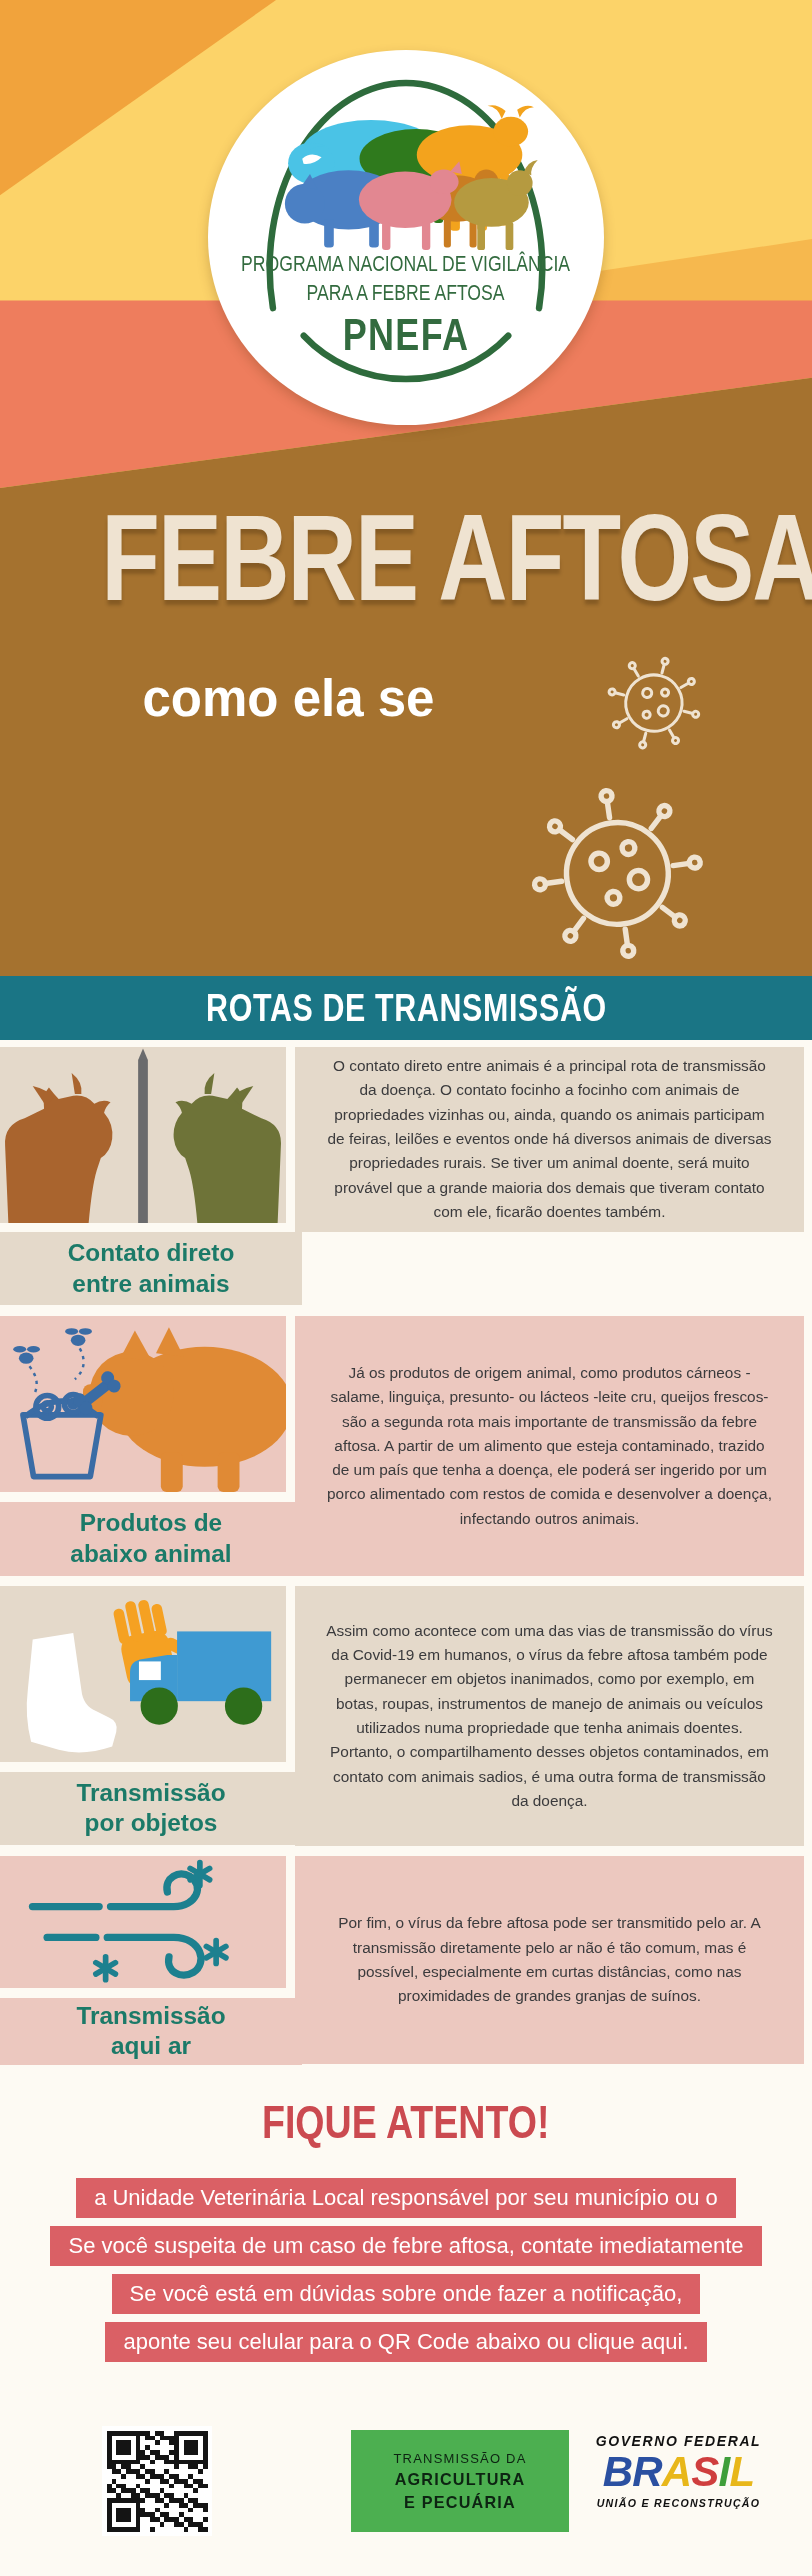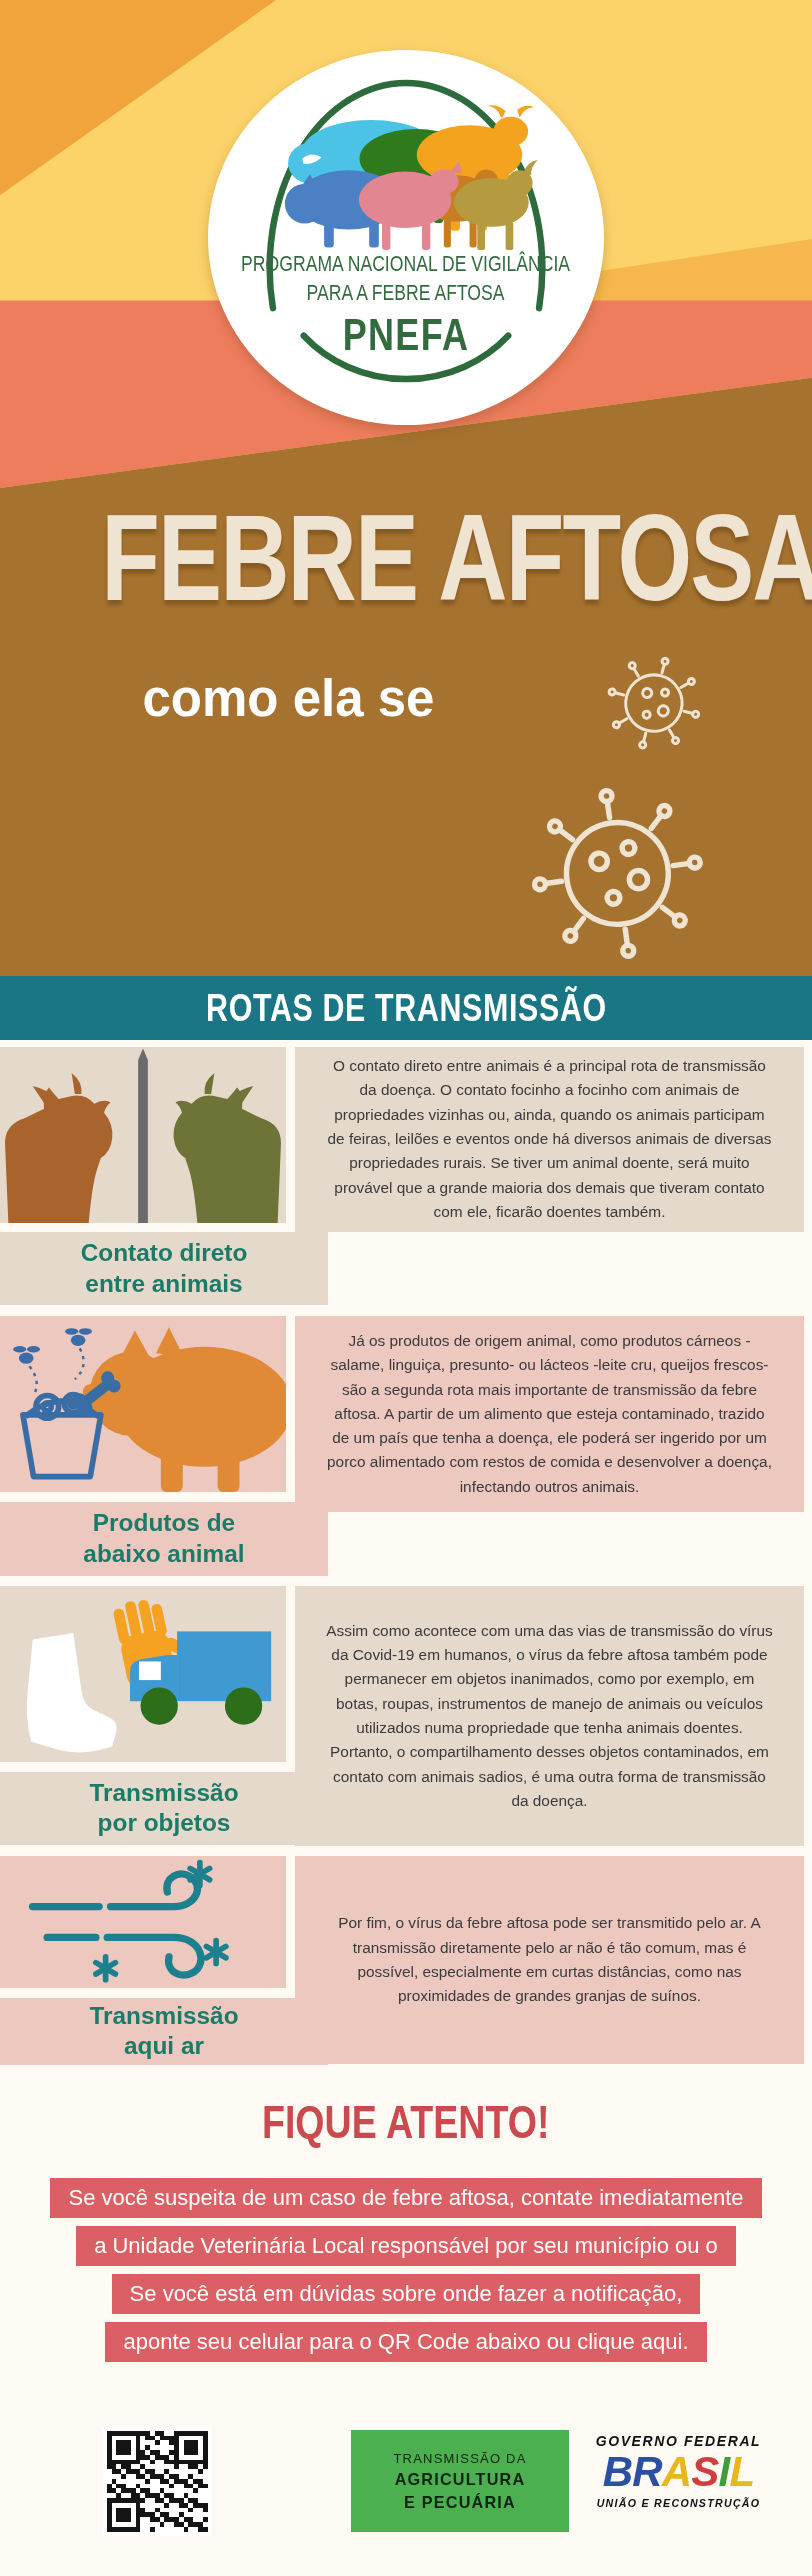--- a/index.html
+++ b/index.html
@@ -23,21 +23,21 @@
   .hero-sub{position:absolute;top:656px;left:45px;width:487px;text-align:center;font-size:51px;font-weight:bold;color:#ffffff;line-height:1.7;}
   .viruses{position:absolute;left:516px;top:638px;width:219px;height:333px;}
   
   .banner{position:absolute;top:976px;left:0;width:812px;height:64px;background:#1a7585;display:flex;align-items:center;justify-content:center;}
   .banner .t{color:#fff;font-size:38px;font-weight:bold;letter-spacing:0.8px;}
   
   .lower{position:absolute;top:1041px;left:0;width:812px;height:1535px;}
   .row{position:absolute;left:0;display:flex;gap:9px;}
   .leftcol{width:286px;display:flex;flex-direction:column;gap:9.7px;}
   .imgbox{width:286px;display:flex;align-items:center;justify-content:center;overflow:hidden;}
-  .capbox{width:328px;display:flex;align-items:center;justify-content:center;}
+  .capbox{width:302px;display:flex;align-items:center;justify-content:center;}
   .cap{color:#1b7a68;font-weight:bold;font-size:24.4px;line-height:1.25;text-align:center;}
   .textcard{width:509px;display:flex;align-items:center;justify-content:center;padding:0 29px;box-sizing:border-box;}
   .para{font-size:15.4px;line-height:1.58;color:#3b3b3d;text-align:center;}
   .beige{background:#e4d9ca;}
   .pink{background:#ecc8bf;}
   
   .fique{position:absolute;top:1053px;left:0;width:100%;text-align:center;color:#cb4a50;font-size:47px;font-weight:bold;}
   .strips{position:absolute;top:1137px;left:0;width:100%;display:flex;flex-direction:column;align-items:center;gap:8.1px;}
   .strip{background:#da6065;color:#fff;font-size:22px;font-weight:500;line-height:1;padding:9px 18px;white-space:nowrap;}
   
@@ -250,21 +250,21 @@
             </g>
           </svg>
         </div>
         <div class="capbox pink" style="height:74px">
           <div class="cap">
             <span>Produtos de</span><br>
             <span>abaixo animal</span>
           </div>
         </div>
       </div>
-      <div class="textcard pink" style="height:196px">
+      <div class="textcard pink" style="height:260px">
         <div class="para">Já os produtos de origem animal, como produtos cárneos -salame, linguiça, presunto- ou lácteos -leite cru, queijos frescos-  são a segunda rota mais importante de transmissão da febre aftosa. A partir de um alimento que esteja contaminado, trazido de um país que tenha a doença, ele poderá ser ingerido por um porco alimentado com restos de comida e desenvolver a doença, infectando outros animais.</div>
       </div>
     </div>
 
     <div class="row" style="top:545px">
       <div class="leftcol">
         <div class="imgbox beige" style="height:176px">
           <svg viewBox="0 0 352 217" width="286" height="176">
             <path fill="#ffffff" d="M40 66 L90 58 L100 128 Q102 148 118 154 L134 162 Q146 167 143 180 L138 198 Q102 210 72 202 L38 192 Q30 160 34 128 Z"></path>
             <g fill="#f5a122" transform="rotate(-12 180 80)">
@@ -327,22 +327,22 @@
       </div>
       <div class="textcard pink" style="height:208px">
         <div class="para" style="padding:0 8.1px">Por fim, o vírus da febre aftosa pode ser transmitido pelo ar. A transmissão diretamente pelo ar não é tão comum, mas é possível, especialmente em curtas distâncias, como nas proximidades de grandes granjas de suínos.</div>
       </div>
     </div>
 
     <div class="fique">
       <span class="cond">FIQUE ATENTO!</span>
     </div>
     <div class="strips">
+      <div class="strip">a Unidade Veterinária Local responsável por seu município ou o</div>
       <div class="strip">Se você suspeita de um caso de febre aftosa, contate imediatamente</div>
-      <div class="strip">a Unidade Veterinária Local responsável por seu município ou o</div>
       <div class="strip">Se você está em dúvidas sobre onde fazer a notificação,</div>
       <div class="strip">aponte seu celular para o QR Code abaixo ou clique aqui.</div>
     </div>
 
     <div class="footer">
       <div id="qr">
           <div></div>
           <div></div>
           <div></div>
           <div></div>

